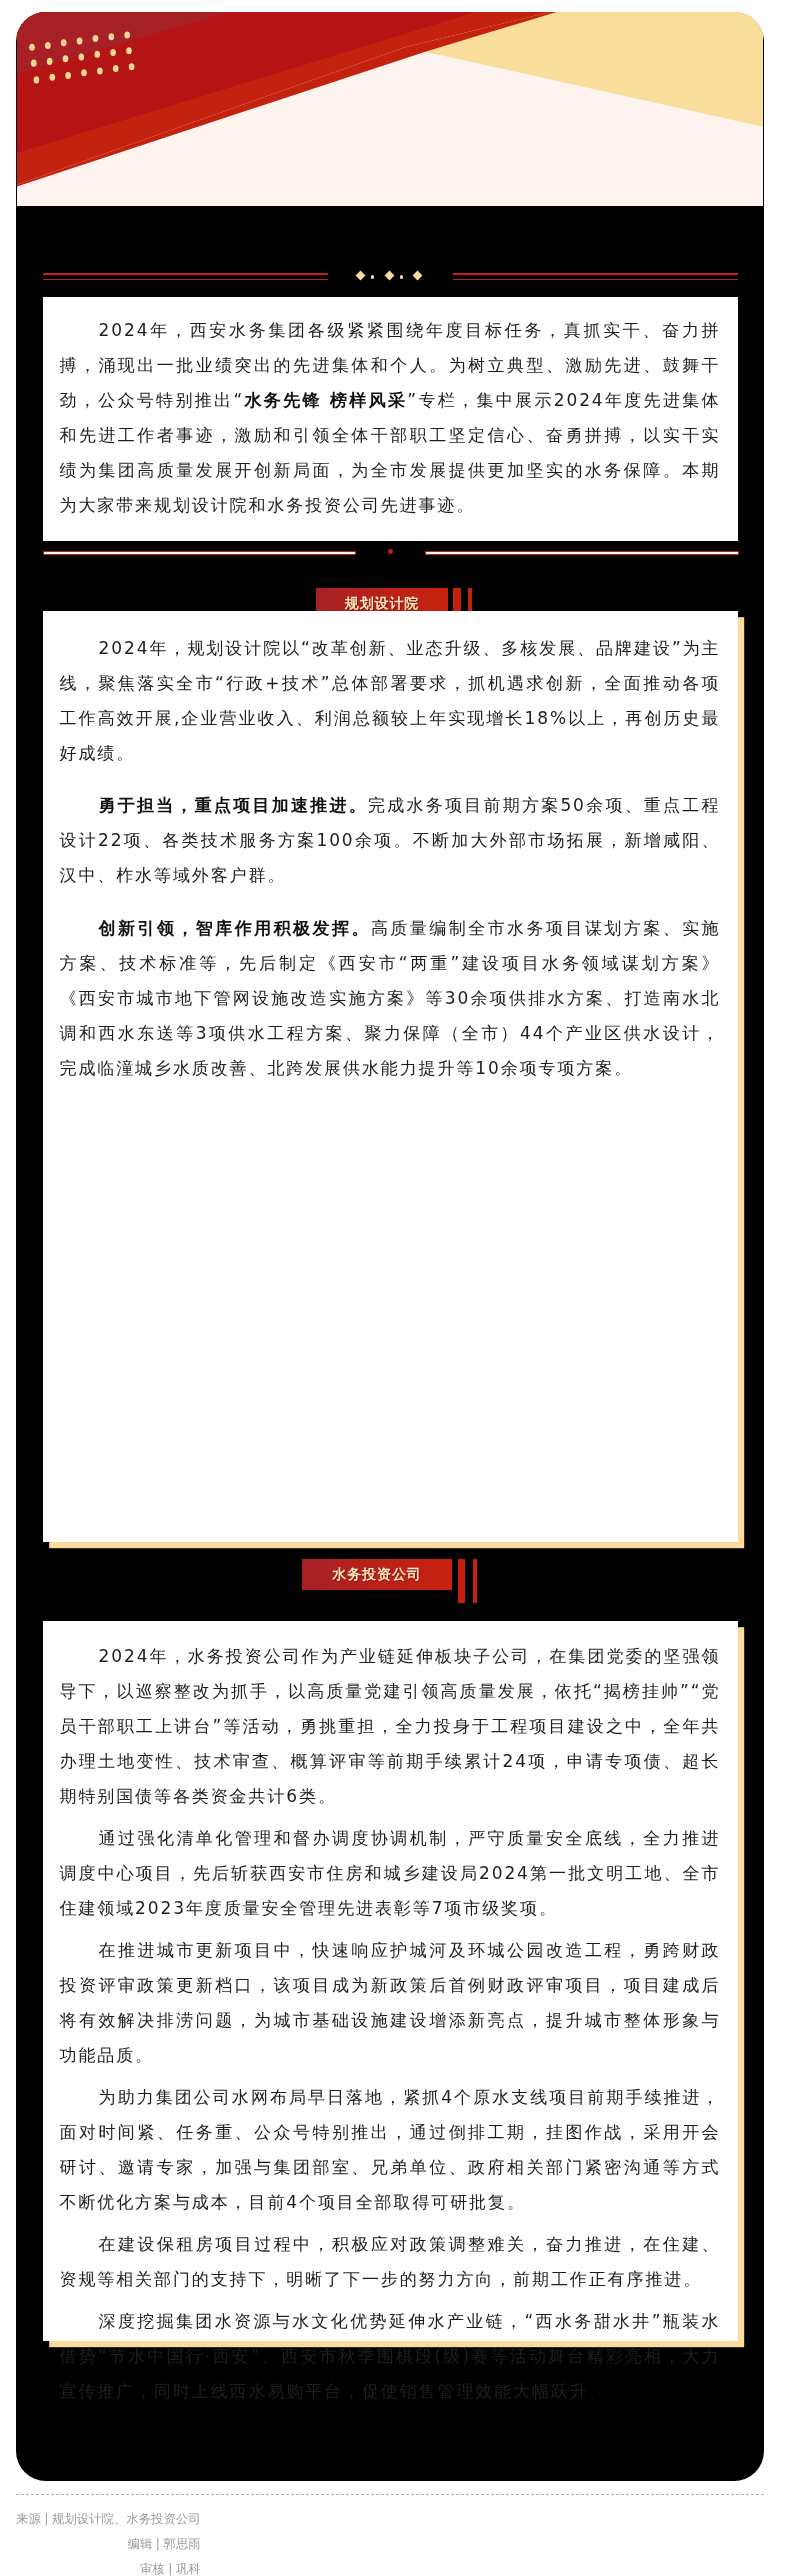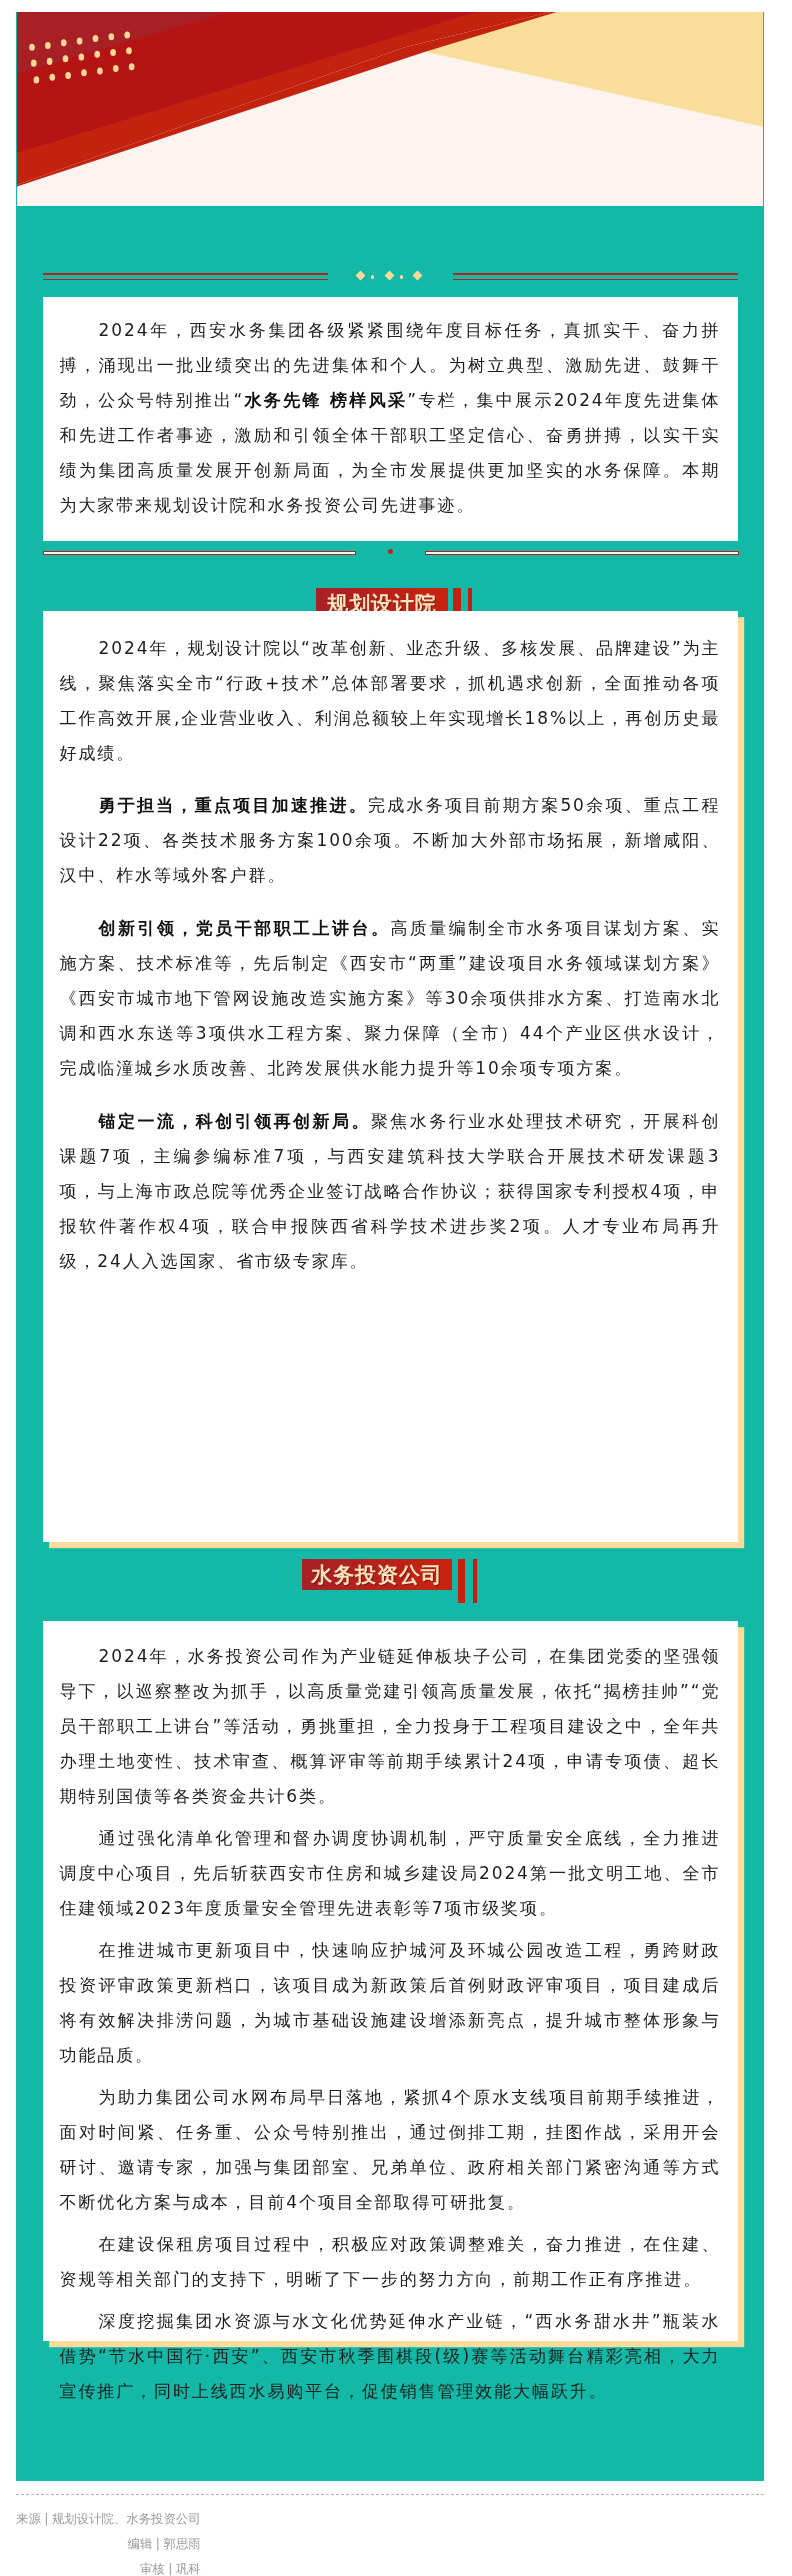--- a/index.html
+++ b/index.html
@@ -1,20 +1,20 @@
 <!DOCTYPE html>
 <html style="font-size:14px"><head>
 <meta charset="utf-8">
 <style>
   html, body { margin: 0; padding: 0; background: #ffffff; }
   body { width: 793px; height: 2576px; position: relative; overflow: hidden;
          font-family: "DejaVu Sans", "Liberation Sans", sans-serif; color: #222; }
 
   .container { position: absolute; left: 16px; top: 12.4px; width: 748px; height: 2469px;
-               background: #14b8a6; overflow: hidden; }
+               background: #000000; overflow: hidden; border-radius: 30px; }
 
   
   .banner { position: absolute; left: 0; top: 0; width: 748px; height: 194px; }
   .banner svg { display: block; }
 
   
   .top-divider { position: absolute; top: 260px; left: 26.5px; width: 695px; height: 10.6px; }
   .top-divider .line-l, .top-divider .line-r { position: absolute; top: 0; height: 8.8px; }
   .top-divider .line-l { left: 0; width: 285px; }
   .top-divider .line-r { left: 410px; width: 285px; }
@@ -38,21 +38,21 @@
   .mid-divider { position: absolute; top: 535px; left: 26.5px; width: 695px; height: 8.8px; }
   .bar { position: absolute; top: 3.5px; height: 1.8px; border: 0.9px solid #b8201c; background: #fdf3ef; }
   .bar.l { left: 0; width: 311px; }
   .bar.r { left: 382px; width: 312px; }
   .rdot { position: absolute; left: 345px; top: 1.8px; width: 5.3px; height: 5.3px; border-radius: 50%; background: #c0201a; }
 
   
   .sec-head { position: absolute; height: 44px; }
   .sec-head .box { position: absolute; left: 0; top: 0; height: 31px;
                    background: linear-gradient(90deg, #a72026 0%, #c9220e 100%);
-                   color: #fbe3bb; font-weight: bold; font-size: 21px; letter-spacing: 0.9px;
+                   color: #fbe3bb; font-weight: bold; font-size: 14px; letter-spacing: 0.9px;
                    display: flex; align-items: center; justify-content: center;
                    text-shadow: 0.9px 0.9px 0 #7d1410; }
   .sec-head .stripe { position: absolute; top: 0; height: 44px; background: #c4200f; }
 
   
   .footer-rule { position: absolute; left: 16px; top: 2494px; width: 748px; border-top: 0.9px dashed #b5b5b5; }
   .footer { position: absolute; left: 16px; top: 2506px; font-size: 12.4px; color: #9a9a9a; line-height: 25px; }
   .footer .row { white-space: nowrap; text-align: right; }
   .footer .sep { margin: 0 3.5px; }
 </style>
@@ -122,22 +122,21 @@
   <div class="sec-head" style="left:300px; top:576px; width:159px;">
     <div class="box" style="width:132px;">规划设计院</div>
     <div class="stripe" style="left:137px; width:8px;"></div>
     <div class="stripe" style="left:152px; width:4.4px;"></div>
   </div>
 
   <div class="card shadowed" style="top:599px; height:931px;">
     <div class="card-body" style="padding-top:19.4px;">
       <p class="para spaced"><span>2024年，规划设计院以“改革创新、业态升级、多核发展、品牌建设”为主线，聚焦落实全市“行政+技术”总体部署要求，抓机遇求创新，全面推动各项工作高效开展,企业营业收入、利润总额较上年实现增长18%以上，再创历史最好成绩。</span></p>
       <p class="para spaced"><b>勇于担当，重点项目加速推进。</b><span>完成水务项目前期方案50余项、重点工程设计22项、各类技术服务方案100余项。不断加大外部市场拓展，新增咸阳、汉中、柞水等域外客户群。</span></p>
-      <p class="para spaced"><b>创新引领，党员干部职工上讲台。</b><span>高质量编制全市水务项目谋划方案、实施方案、技术标准等，先后制定《西安市“两重”建设项目水务领域谋划方案》《西安市城市地下管网设施改造实施方案》等30余项供排水方案、打造南水北调和西水东送等3项供水工程方案、聚力保障（全市）44个产业区供水设计，完成临潼城乡水质改善、北跨发展供水能力提升等10余项专项方案。</span></p>
-      <p class="para spaced"><b>锚定一流，科创引领再创新局。</b><span>聚焦水务行业水处理技术研究，开展科创课题7项，主编参编标准7项，与西安建筑科技大学联合开展技术研发课题3项，与上海市政总院等优秀企业签订战略合作协议；获得国家专利授权4项，申报软件著作权4项，联合申报陕西省科学技术进步奖2项。人才专业布局再升级，24人入选国家、省市级专家库。</span></p>
+      <p class="para spaced"><b>创新引领，智库作用积极发挥。</b><span>高质量编制全市水务项目谋划方案、实施方案、技术标准等，先后制定《西安市“两重”建设项目水务领域谋划方案》《西安市城市地下管网设施改造实施方案》等30余项供排水方案、打造南水北调和西水东送等3项供水工程方案、聚力保障（全市）44个产业区供水设计，完成临潼城乡水质改善、北跨发展供水能力提升等10余项专项方案。</span></p>
     </div>
   </div>
 
   <div class="sec-head" style="left:286px; top:1547px; width:186px;">
     <div class="box" style="width:150px;">水务投资公司</div>
     <div class="stripe" style="left:156px; width:7px;"></div>
     <div class="stripe" style="left:171px; width:4.4px;"></div>
   </div>
 
   <div class="card shadowed" style="top:1609px; height:720px;">

